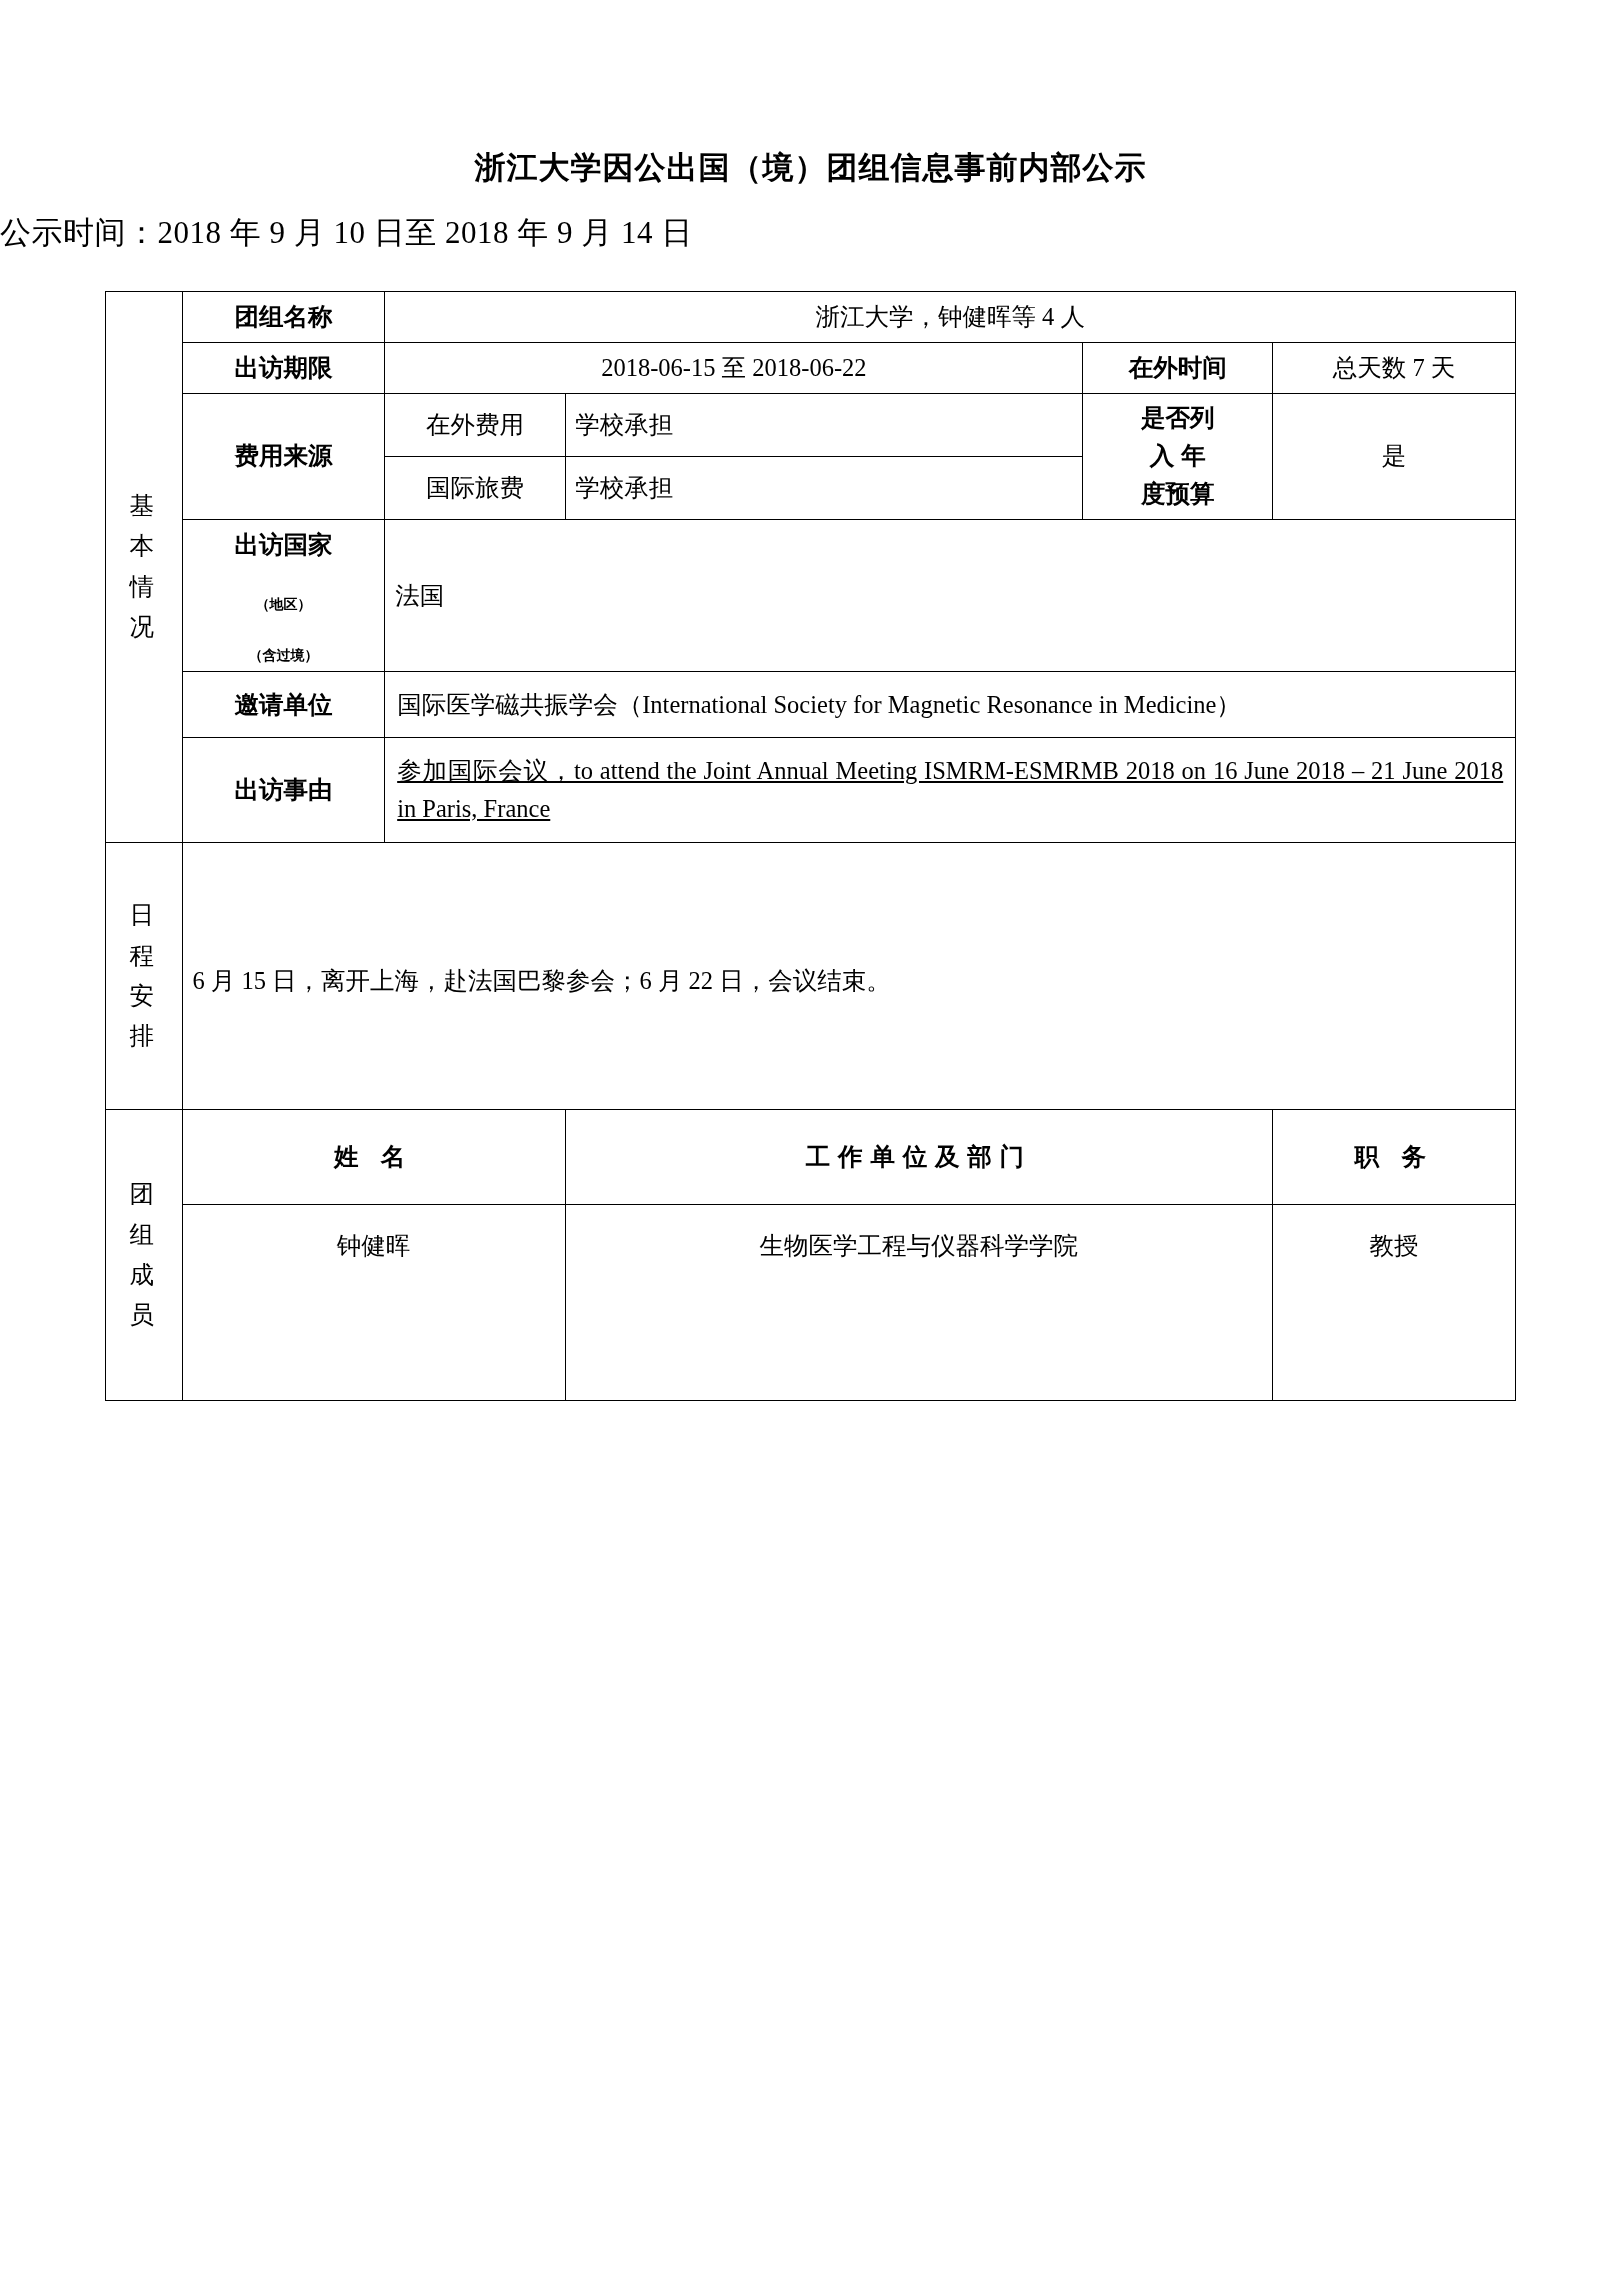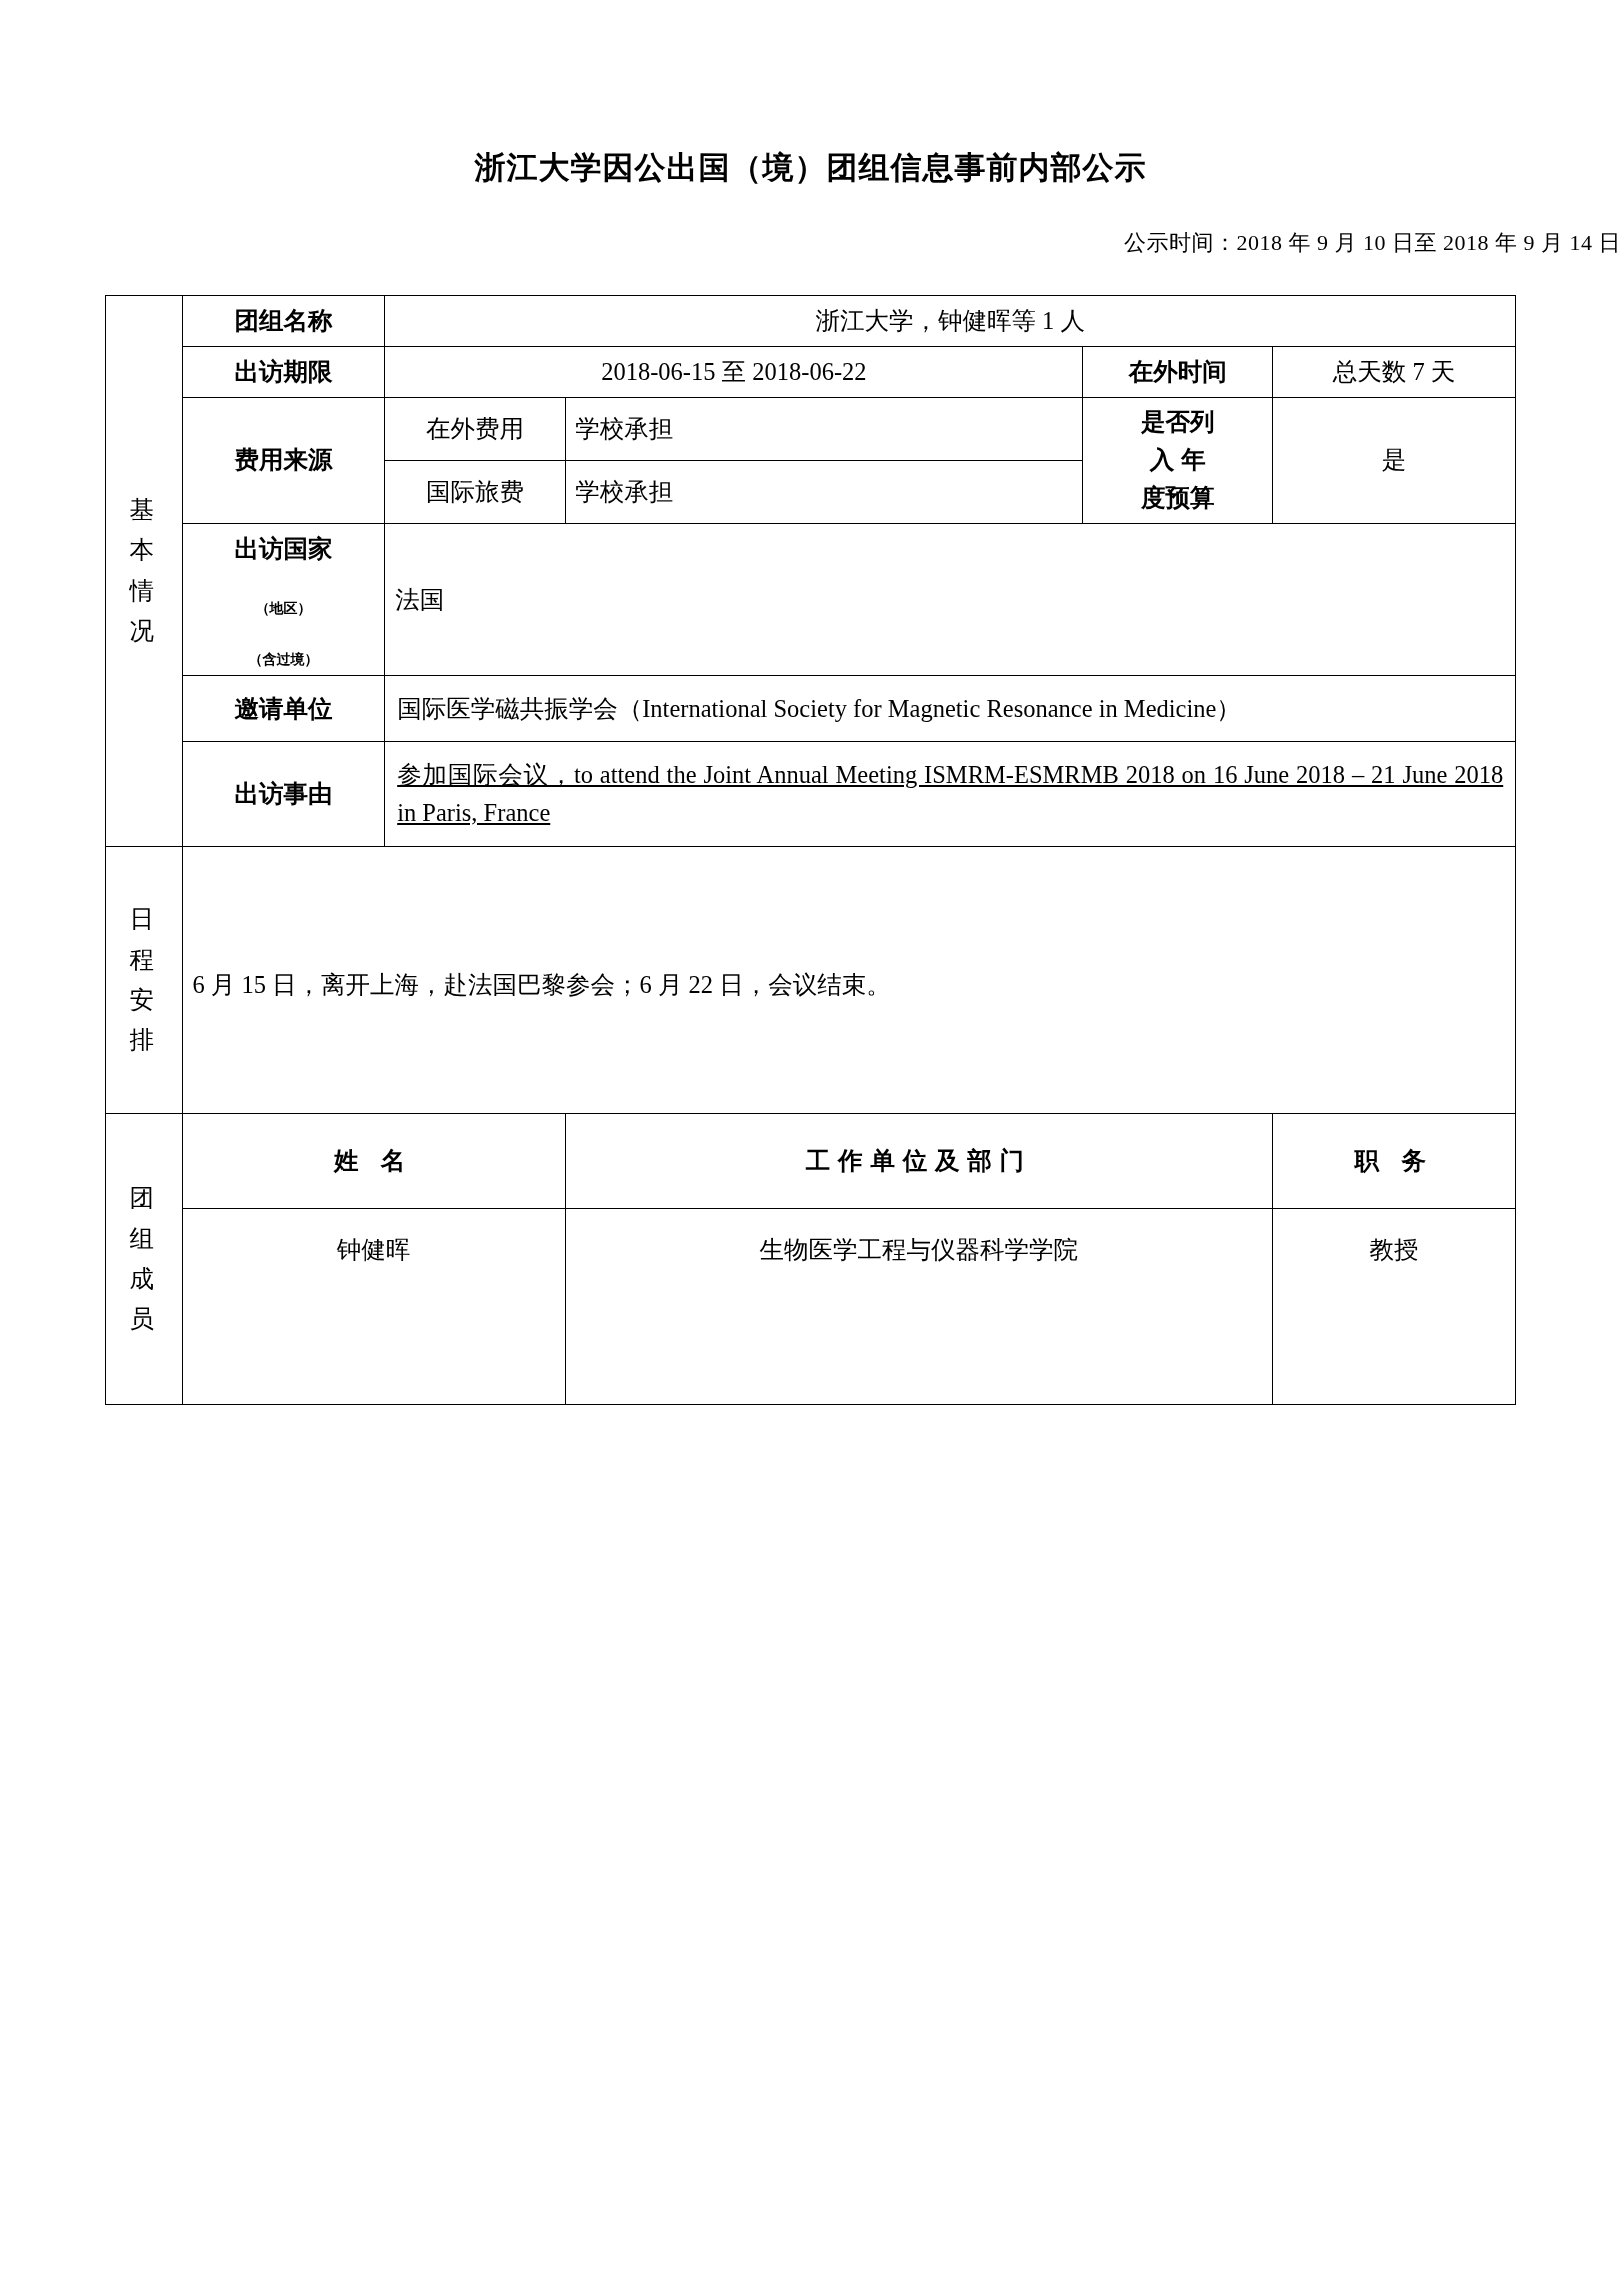--- a/index.html
+++ b/index.html
@@ -22,23 +22,23 @@
   }
   .doc-title {
     text-align: center;
     font-family: "Liberation Sans", sans-serif;
     font-weight: bold;
     font-size: 31px;
     letter-spacing: 1px;
     margin-top: 147px;
   }
   .doc-subtitle {
-    text-align: right;
-    font-size: 22px;
-    margin-top: 39px;
+    text-align: left;
+    font-size: 31px;
+    margin-top: 23px;
     letter-spacing: 0.5px;
   }
   table.form {
     border-collapse: collapse;
     width: 1411px;
     margin: 37px auto 0 auto;
     table-layout: fixed;
   }
   table.form td {
     border: 1.5px solid #000;
@@ -119,21 +119,21 @@
       <col style="width:176px">
       <col style="width:225px">
     </colgroup>
 
     <tbody>
         <tr>
       <td class="vlabel" rowspan="7">
         <span class="ch">基本情况</span>
       </td>
       <td class="lbl">团组名称</td>
-      <td class="ctr cell-val" colspan="4">浙江大学，钟健晖等 1 人</td>
+      <td class="ctr cell-val" colspan="4">浙江大学，钟健晖等 4 人</td>
     </tr>
 
     <tr>
       <td class="lbl">出访期限</td>
       <td class="ctr cell-val" colspan="2">2018-06-15 至 2018-06-22</td>
       <td class="lbl">在外时间</td>
       <td class="ctr cell-val">总天数 7 天</td>
     </tr>
 
     <tr>

